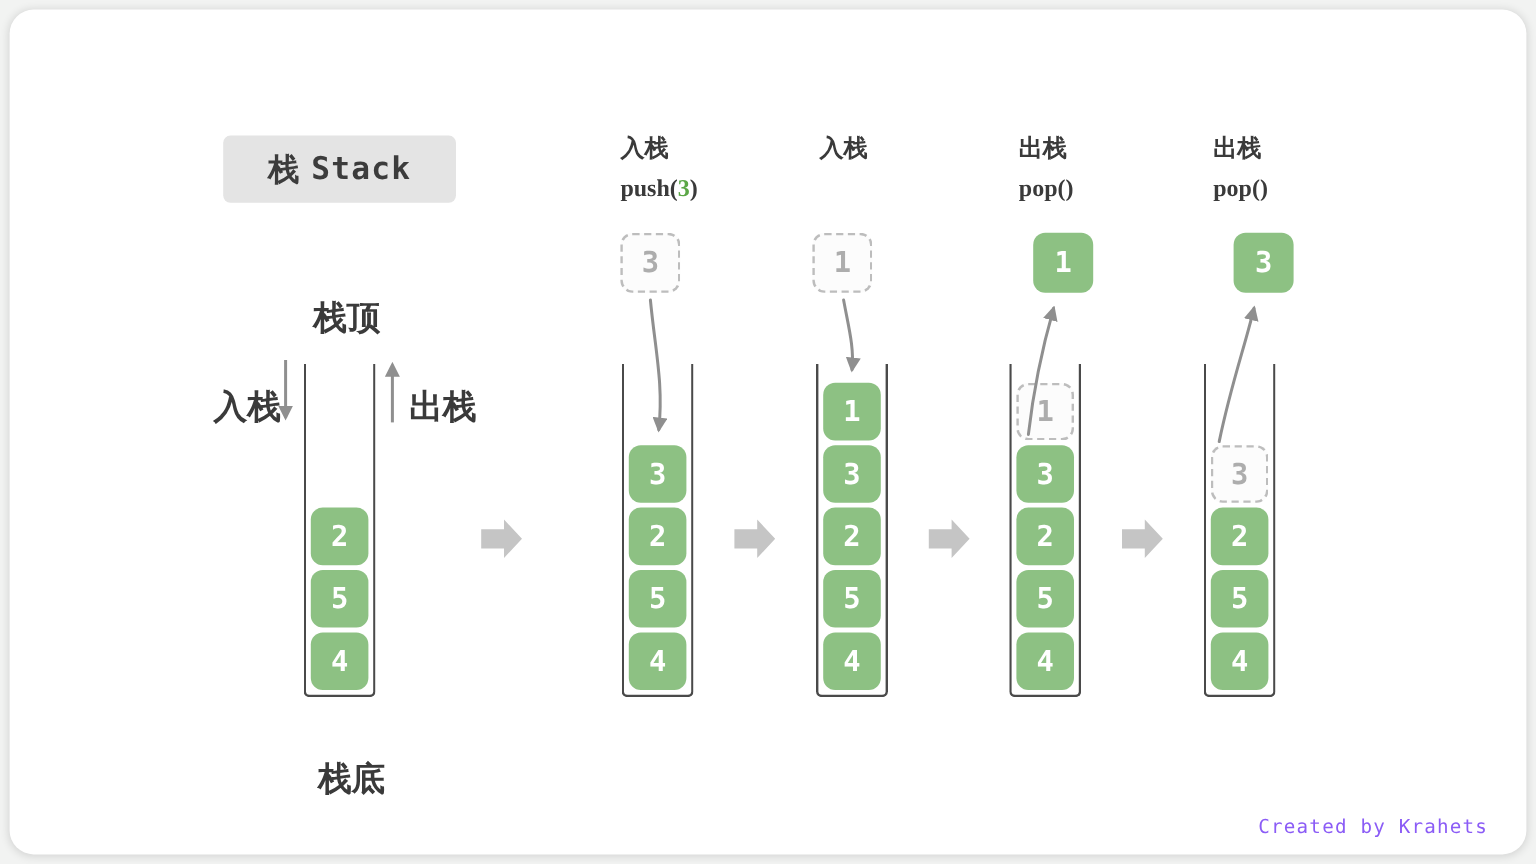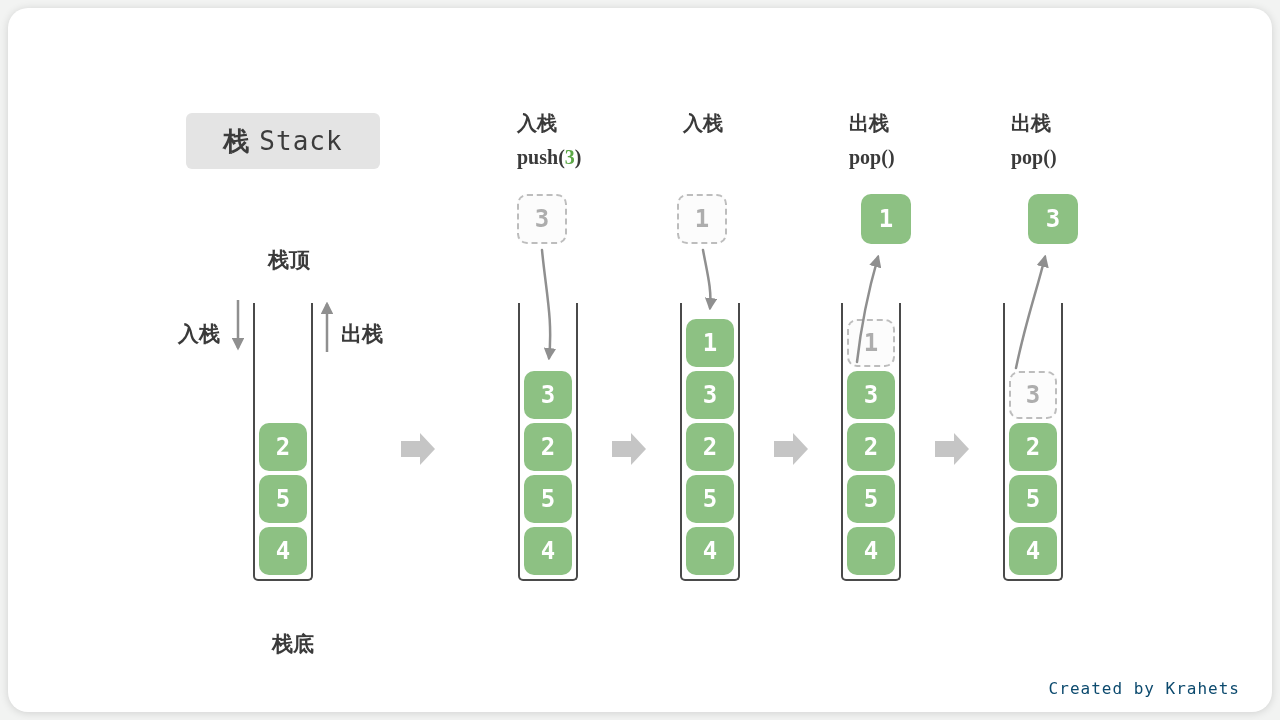--- a/index.html
+++ b/index.html
@@ -28,21 +28,21 @@
   .scene{position:absolute; inset:0;}
 
   
   .title-box{
     position:absolute; left:186px; top:113px; width:194px; height:56px;
     background:#e4e4e4; border-radius:6px;
     display:flex; align-items:center; justify-content:center;
     color:#3c3c3c; font-size:26px;
   }
   .title-zh{font-weight:bold; margin-right:10px;}
-  .title-en{font-family:"DejaVu Sans Mono", monospace; font-weight:normal; letter-spacing:1px;}
+  .title-en{font-family:"DejaVu Sans Mono", monospace; font-weight:bold; letter-spacing:1px;}
 
   
   .op{position:absolute; top:106px; width:160px; color:var(--ink);}
   .op .op-label{font-size:20px; font-weight:bold; line-height:34px;}
   .op .op-code{font-family:Liberation Serif, serif; font-size:20px; font-weight:600; line-height:34px;}
   .op .op-arg{color:var(--code-green); font-weight:bold;}
   .op1{left:517px;} .op2{left:683px;} .op3{left:849px;} .op4{left:1011px;}
 
   
   .stack{
@@ -74,33 +74,33 @@
     border-radius:10px;
     display:flex; align-items:center; justify-content:center;
     font-family:"DejaVu Sans Mono", monospace; font-size:24px;
   }
   .float-box.ghost{background:#fcfcfc; border:2px dashed var(--ghost-border); color:var(--ghost-text); font-weight:600;}
   .float-box.solid{background:var(--green); color:#ffffff; font-weight:bold;}
   .fb2{left:517px;} .fb3{left:677px;} .fb4{left:861px;} .fb5{left:1028px;}
 
   
   .side-label{
-    position:absolute; color:var(--ink); font-size:21px; font-weight:bold;
+    position:absolute; color:var(--ink); font-size:28px; font-weight:bold;
     white-space:nowrap;
   }
   .lbl-top{left:258px; top:246px; width:62px; text-align:center;}
   .lbl-bottom{left:262px; top:630px; width:62px; text-align:center;}
   .lbl-push{left:178px; top:320px;}
   .lbl-pop{left:341px; top:320px;}
 
   .overlay-svg{position:absolute; inset:0; pointer-events:none;}
 
   .footer{
     position:absolute; right:40px; bottom:22px;
-    font-family:"DejaVu Sans Mono", monospace; font-size:16px; color:#0c4a6e;
+    font-family:"DejaVu Sans Mono", monospace; font-size:16px; color:#8b5cf6;
     letter-spacing:1px;
   }
 </style>
 </head>
 <body>
 
 <div class="card"></div>
 
 <div class="scene">
 

